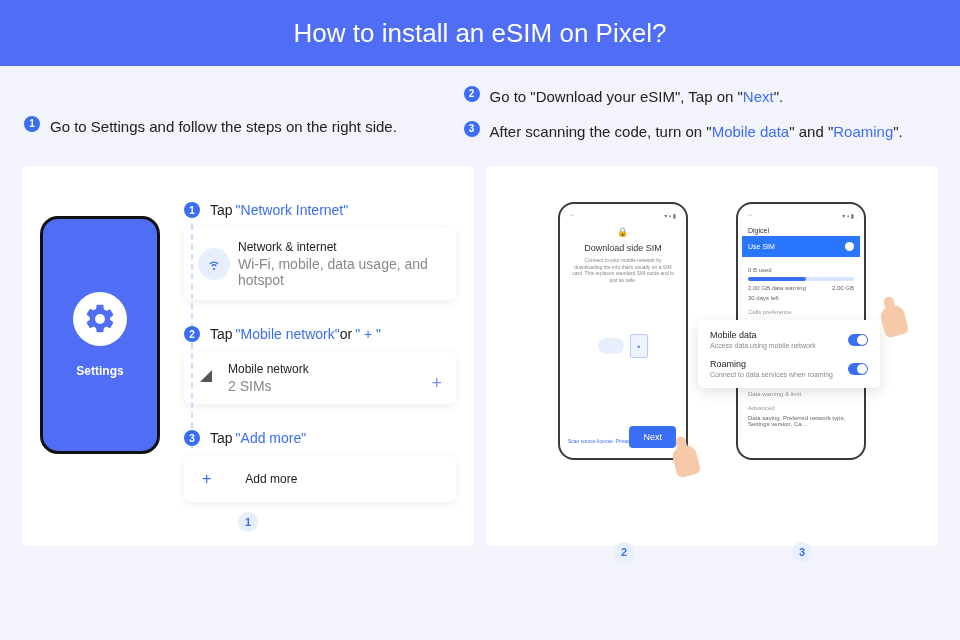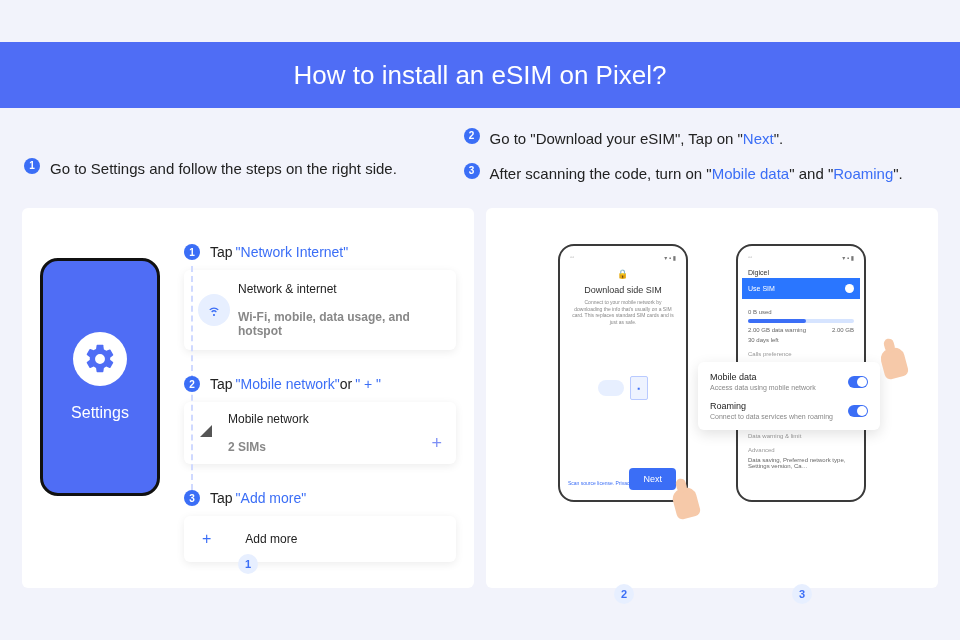--- a/index.html
+++ b/index.html
@@ -13,21 +13,20 @@
   }
   .hero {
     background: #4f6df5;
     height: 66px;
     display: flex;
     align-items: center;
     justify-content: center;
     color: #fff;
     font-size: 26px;
     font-weight: 500;
-    margin-top: 42px;
   }
   .instructions {
     display: flex;
     padding: 20px 24px 10px 24px;
     gap: 20px;
   }
   .instr-left, .instr-right { font-size: 15px; line-height: 1.4; }
   .instr-left { flex: 0 0 46%; padding-top: 30px; }
   .instr-right { flex: 1; }
   .num-badge {
@@ -74,42 +73,42 @@
     flex-shrink: 0;
     margin-top: 14px;
   }
   .gear-circle {
     width: 54px; height: 54px;
     border-radius: 50%;
     background: #fff;
     display: flex; align-items: center; justify-content: center;
     margin-bottom: 18px;
   }
-  .phone-frame .lbl { font-size: 16px; font-weight: 400; }
+  .phone-frame .lbl { font-size: 12px; font-weight: 700; }
   .steps-col { flex: 1; position: relative; }
   .step-block { margin-bottom: 26px; }
   .step-head { display: flex; align-items: center; font-size: 14px; margin-bottom: 10px; }
   .step-head .hl { margin-left: 3px; }
   .card {
     background: #fff;
     border-radius: 6px;
     box-shadow: 0 2px 8px rgba(0,0,0,0.08);
     padding: 12px 14px;
     display: flex;
     align-items: center;
     gap: 8px;
   }
   .card .icon-slot {
     width: 32px; height: 32px; border-radius: 50%;
     background: #e7efff;
     display: flex; align-items: center; justify-content: center;
     flex-shrink: 0;
   }
   .card .txt .t1 { font-size: 12px; color: #222; }
-  .card .txt .t2 { font-size: 12px; color: #888; margin-top: 14px; font-weight: bold; }
+  .card .txt .t2 { font-size: 14px; color: #888; margin-top: 2px; }
   .card.split { padding: 10px 14px; justify-content: space-between; align-items: flex-end; }
   .card .left-g { display: flex; align-items: center; gap: 14px; }
   .plus-right { color: #7d8ff5; font-size: 18px; }
   .card.add { padding: 14px; }
   .card.add .plus-left { color: #3b6ef6; font-size: 16px; margin-right: 26px; margin-left: 4px; }
   .dashed-line {
     position: absolute;
     left: 7px;
     top: 22px;
     bottom: 80px;

